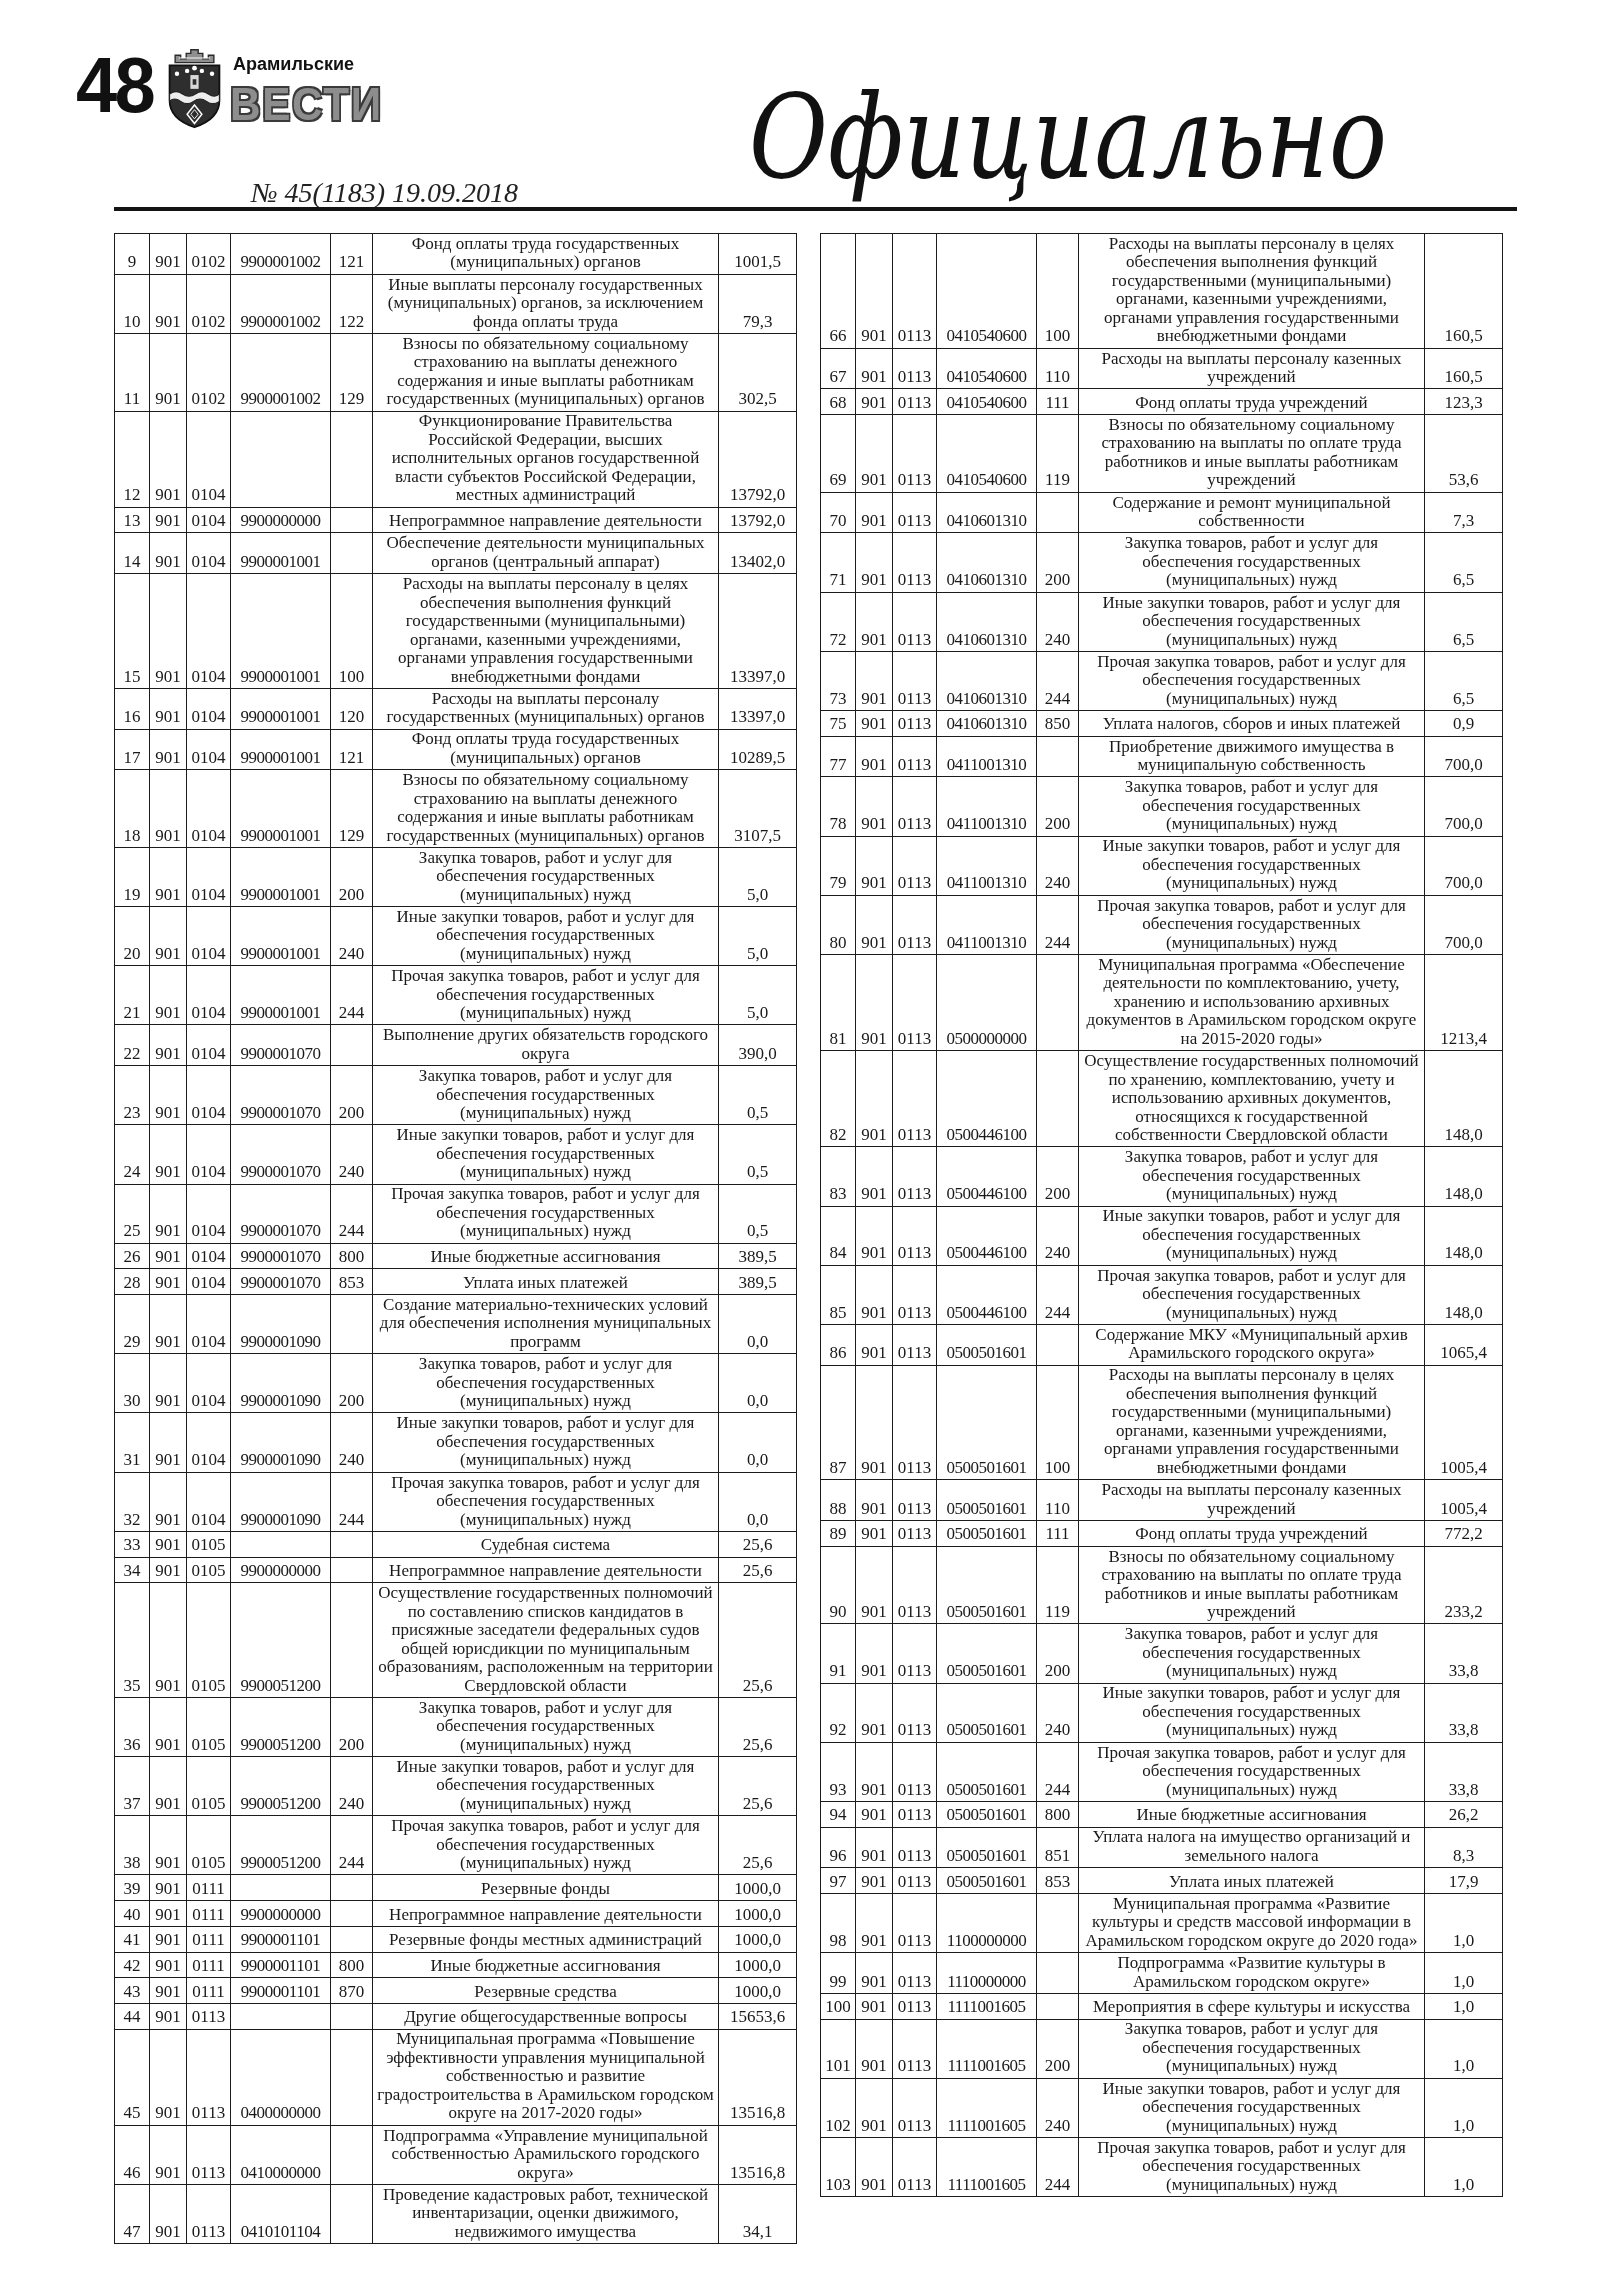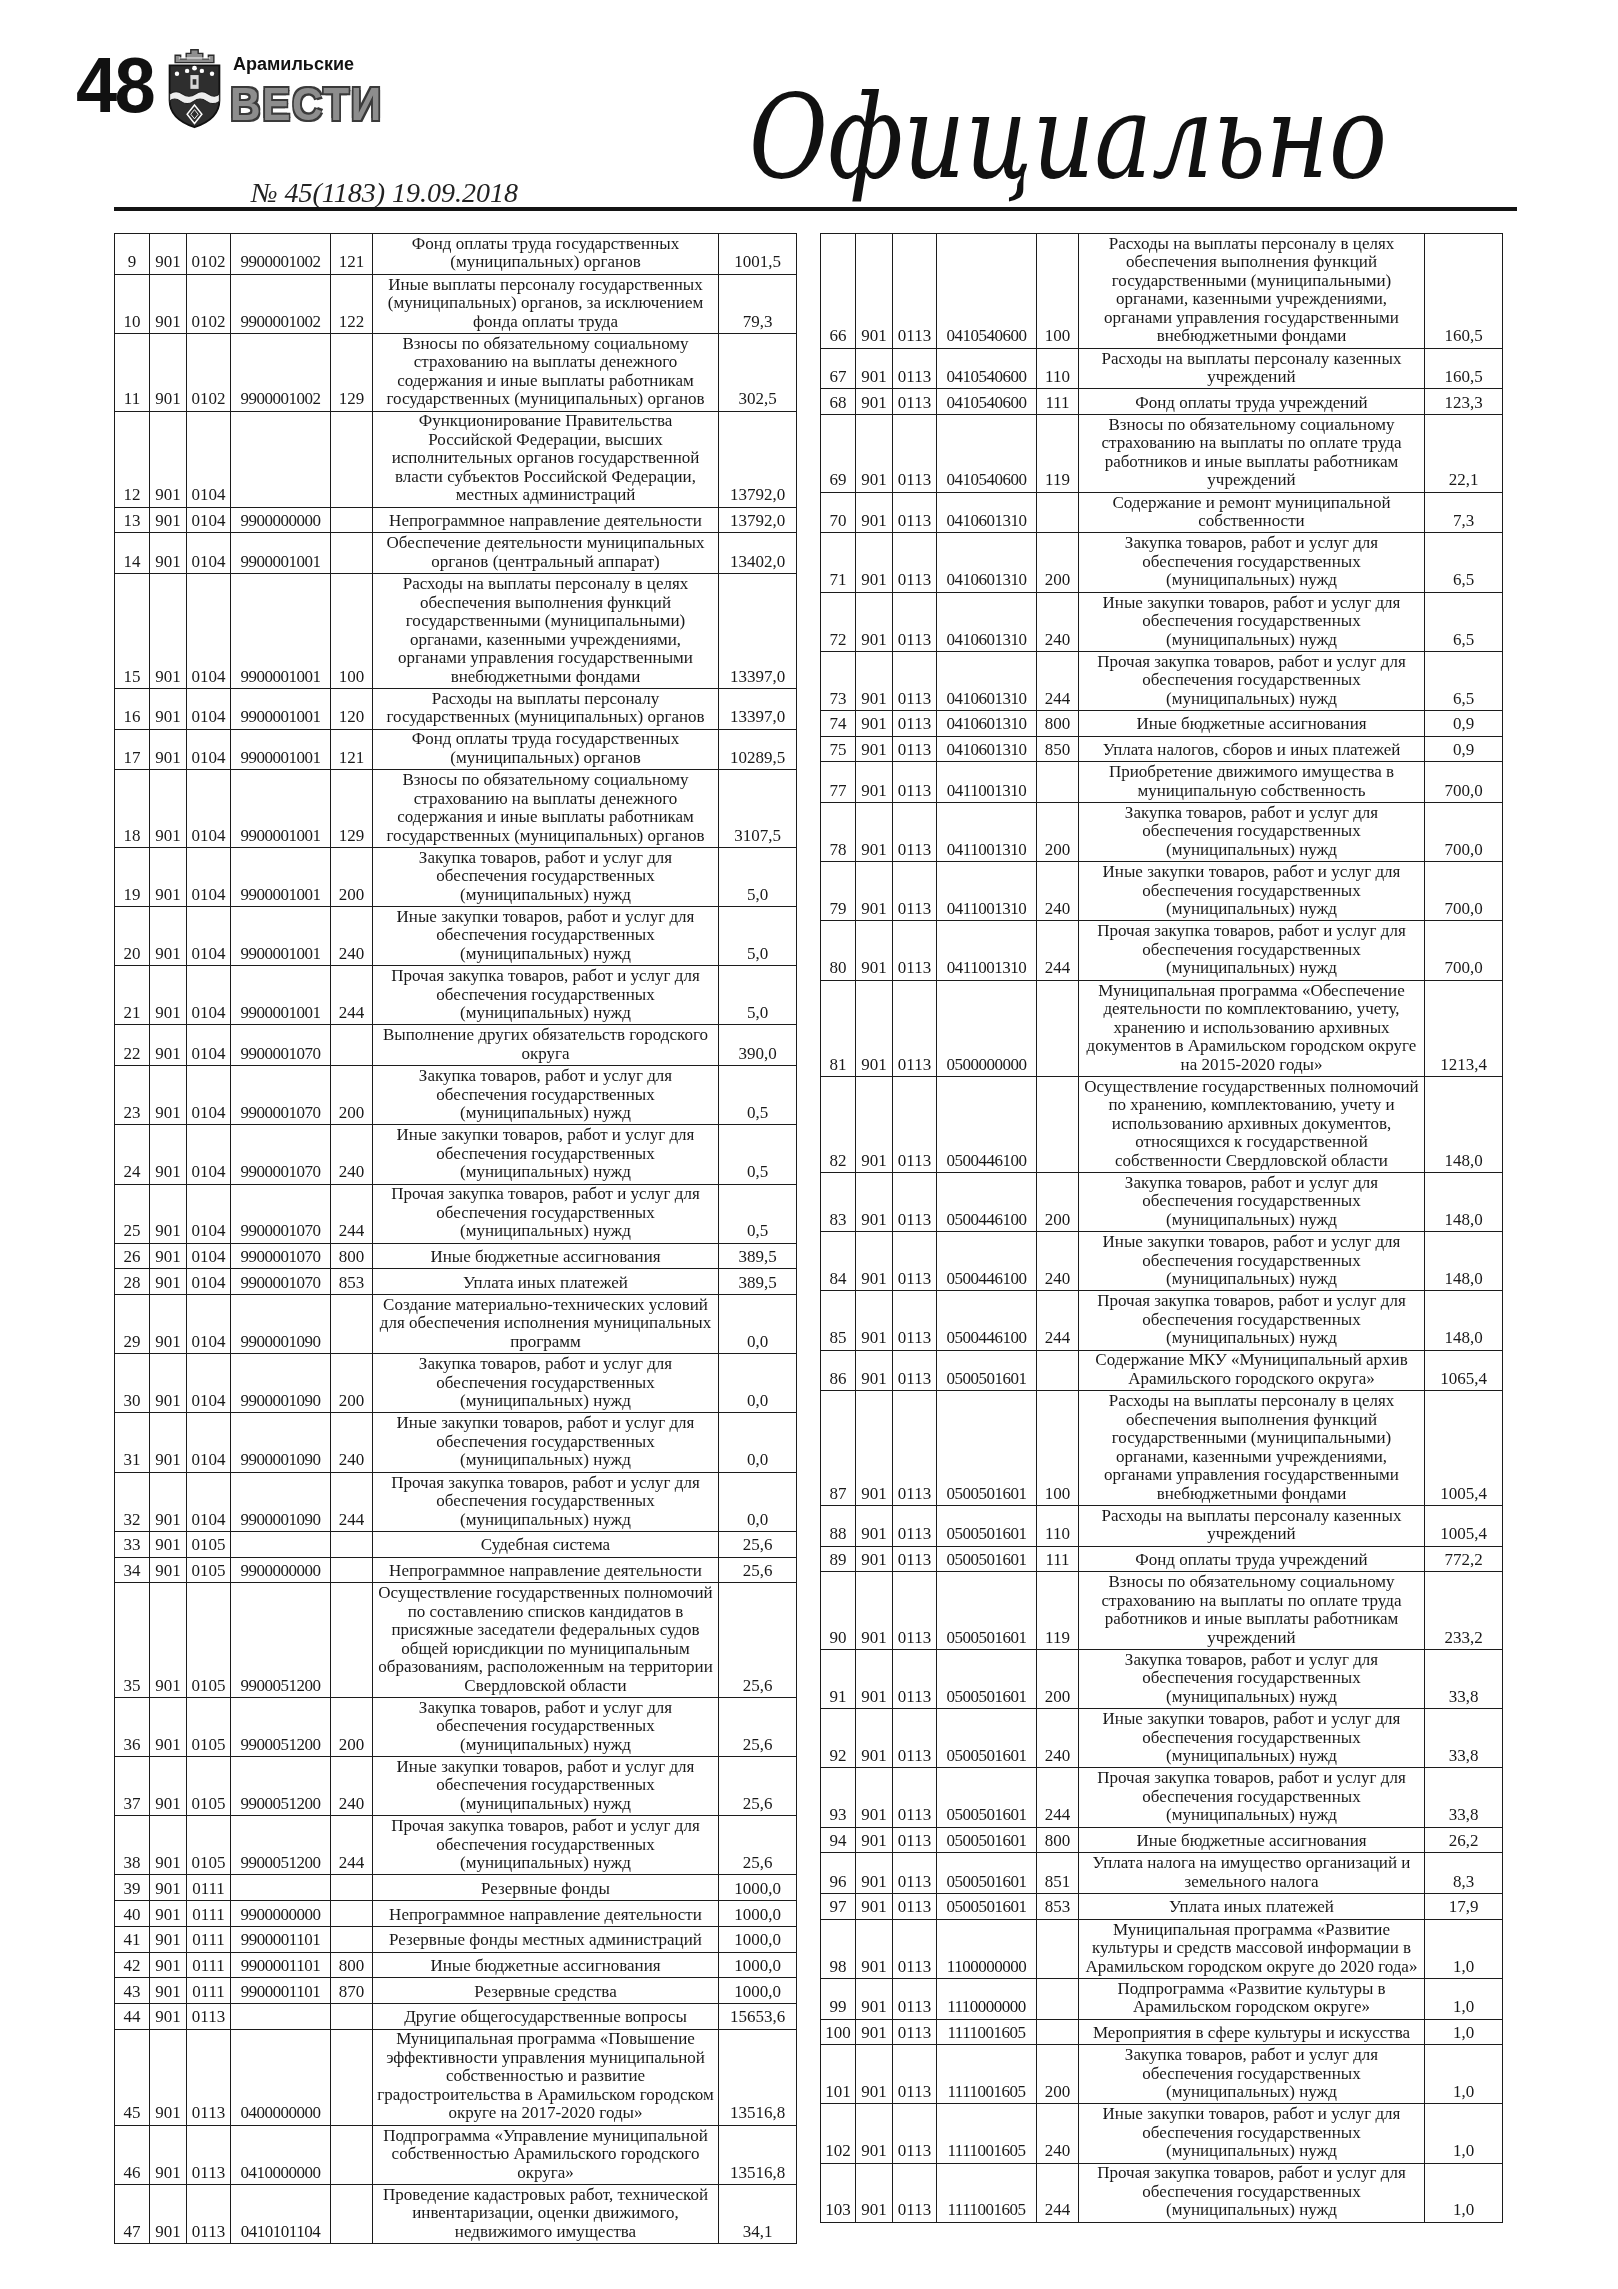--- a/index.html
+++ b/index.html
@@ -511,21 +511,21 @@
           <td class="col-name">Фонд оплаты труда учреждений</td>
           <td class="col-sum">123,3</td>
         </tr>
         <tr>
           <td class="col-n">69</td>
           <td class="col-grbs">901</td>
           <td class="col-rz">0113</td>
           <td class="col-csr">0410540600</td>
           <td class="col-vr">119</td>
           <td class="col-name">Взносы по обязательному социальному страхованию на выплаты по оплате труда работников и иные выплаты работникам учреждений</td>
-          <td class="col-sum">22,1</td>
+          <td class="col-sum">53,6</td>
         </tr>
         <tr>
           <td class="col-n">70</td>
           <td class="col-grbs">901</td>
           <td class="col-rz">0113</td>
           <td class="col-csr">0410601310</td>
           <td class="col-vr"></td>
           <td class="col-name">Содержание и ремонт муниципальной собственности</td>
           <td class="col-sum">7,3</td>
         </tr>
@@ -550,29 +550,20 @@
         <tr>
           <td class="col-n">73</td>
           <td class="col-grbs">901</td>
           <td class="col-rz">0113</td>
           <td class="col-csr">0410601310</td>
           <td class="col-vr">244</td>
           <td class="col-name">Прочая закупка товаров, работ и услуг для обеспечения государственных (муниципальных) нужд</td>
           <td class="col-sum">6,5</td>
         </tr>
         <tr>
-          <td class="col-n">74</td>
-          <td class="col-grbs">901</td>
-          <td class="col-rz">0113</td>
-          <td class="col-csr">0410601310</td>
-          <td class="col-vr">800</td>
-          <td class="col-name">Иные бюджетные ассигнования</td>
-          <td class="col-sum">0,9</td>
-        </tr>
-        <tr>
           <td class="col-n">75</td>
           <td class="col-grbs">901</td>
           <td class="col-rz">0113</td>
           <td class="col-csr">0410601310</td>
           <td class="col-vr">850</td>
           <td class="col-name">Уплата налогов, сборов и иных платежей</td>
           <td class="col-sum">0,9</td>
         </tr>
         <tr>
           <td class="col-n">77</td>

